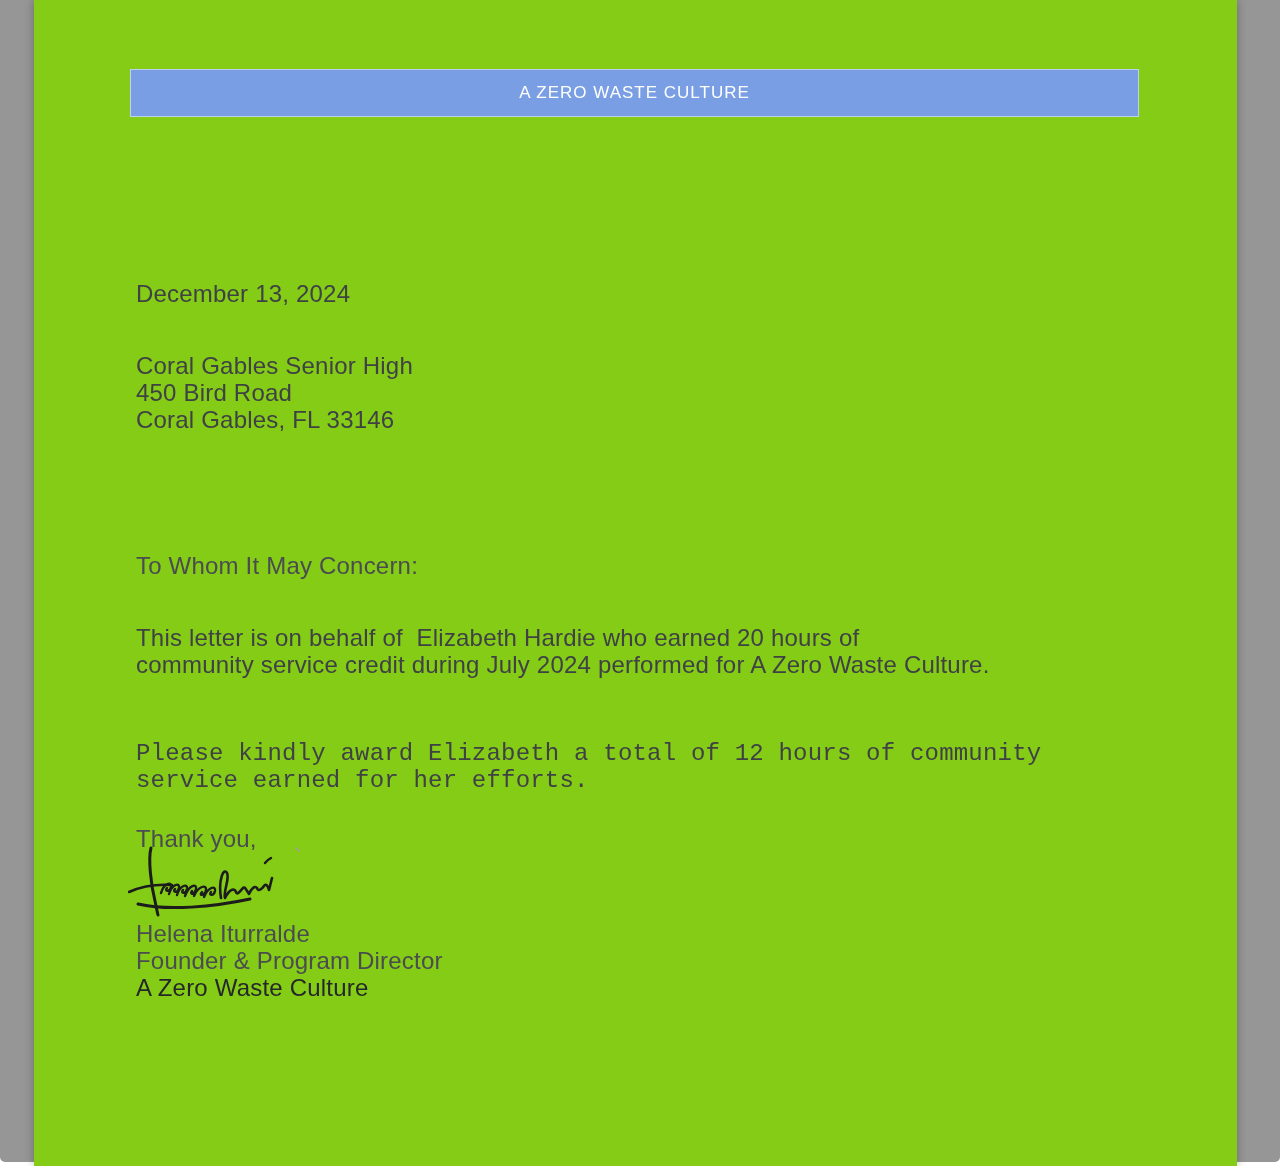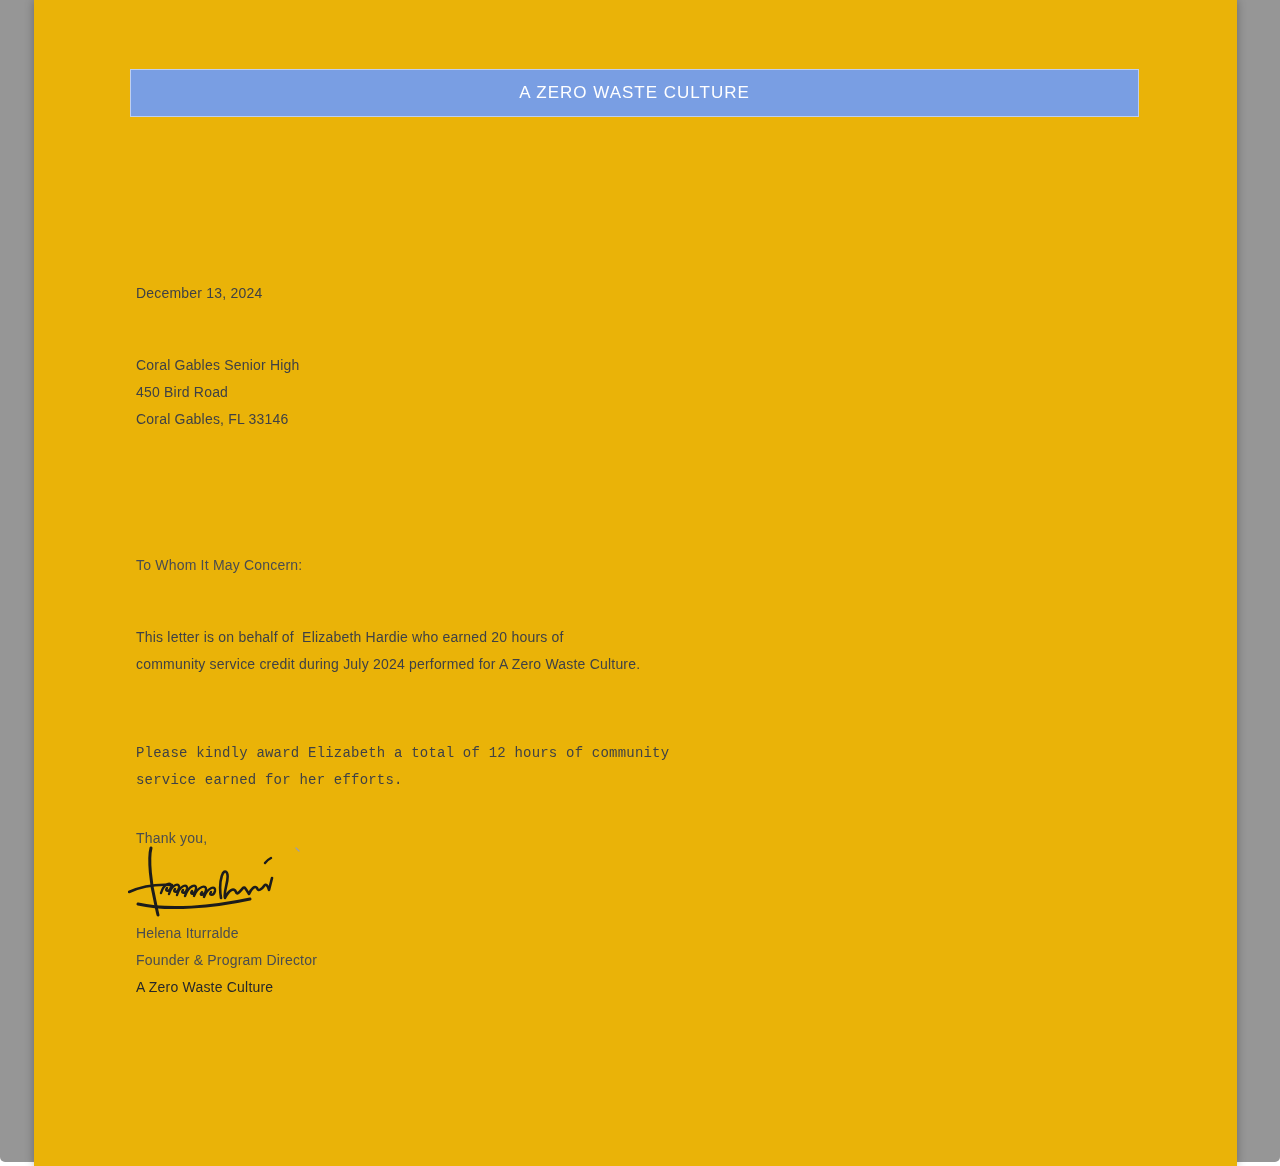--- a/index.html
+++ b/index.html
@@ -12,36 +12,36 @@
   }
   .viewer {
     position: absolute; left: 0; top: 0;
     width: 1280px; height: 1162px;
     background: #969696;
     border-radius: 0 0 5px 5px;
   }
   .page {
     position: absolute; left: 34px; top: 0;
     width: 1203px; height: 1166px;
-    background: #eab308;
+    background: #84cc16;
     box-shadow: 0 0 9px rgba(0,0,0,0.30);
   }
   .banner {
     position: absolute; left: 96px; top: 69px;
     width: 1009px; height: 48px;
     background: #799ee3;
     border: 1px solid #bfcfef;
     display: flex; align-items: center; justify-content: center;
     color: #ffffff;
     font-size: 17px;
     letter-spacing: 1px;
   }
   .block {
     position: absolute; left: 102px;
-    font-size: 14px;
+    font-size: 24px;
     line-height: 27px;
     color: #3f4145;
     letter-spacing: 0.2px;
   }
   .date       { top: 280px; }
   .address    { top: 352px; }
   .subject    { top: 479px; }
   .salutation { top: 552px; color: #4a4c4f; }
   .p1         { top: 624px; }
   .p2         { top: 740px; font-family: Liberation Mono, monospace; }

